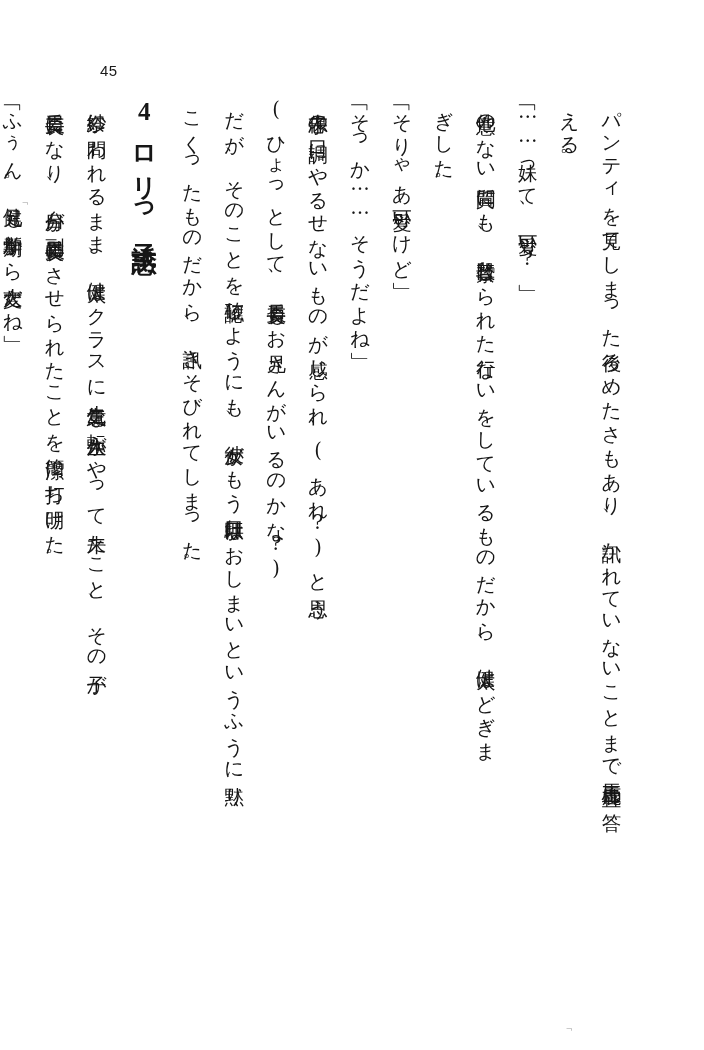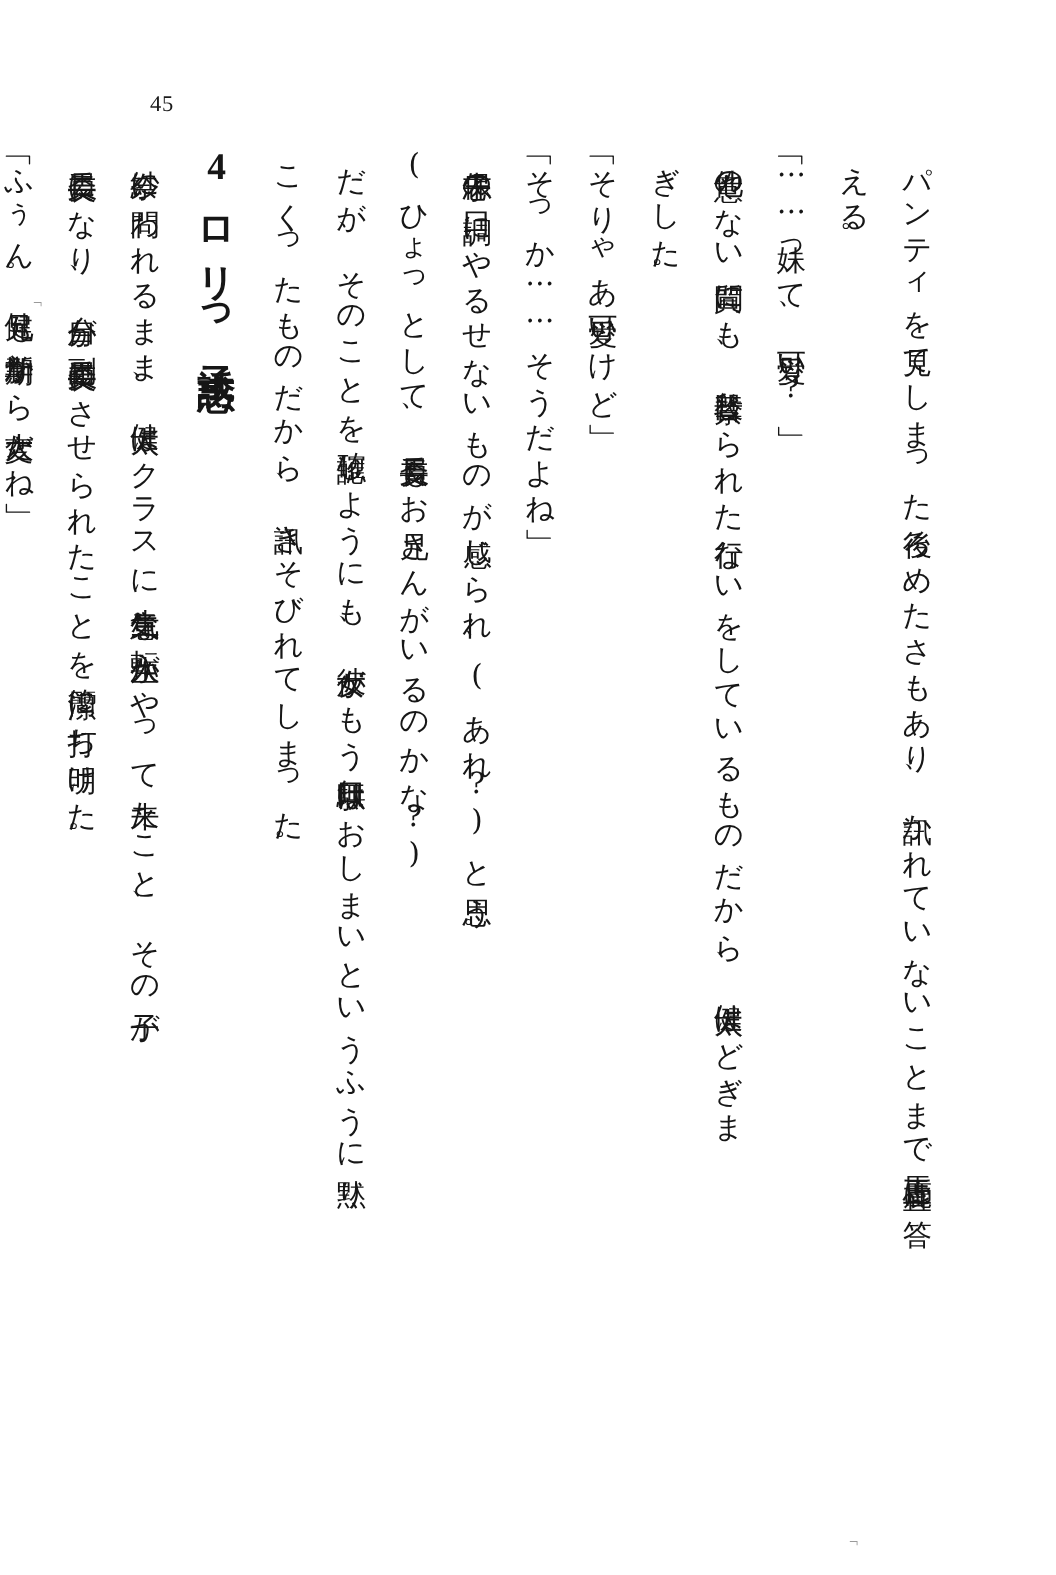--- a/index.html
+++ b/index.html
@@ -26,21 +26,21 @@
   }
 
   
   .page-number {
     position: absolute;
     left: 100px;
     top: 62px;
     font-size: 15px;
     letter-spacing: 0.5px;
     color: #1a1a1a;
-    font-family: Liberation Serif, serif;
+    font-family: Liberation Sans, sans-serif;
   }
 
   
   .vtext {
     position: absolute;
     top: 98px;
     right: 72px;
     height: 880px;
     width: 560px;
     writing-mode: vertical-rl;

